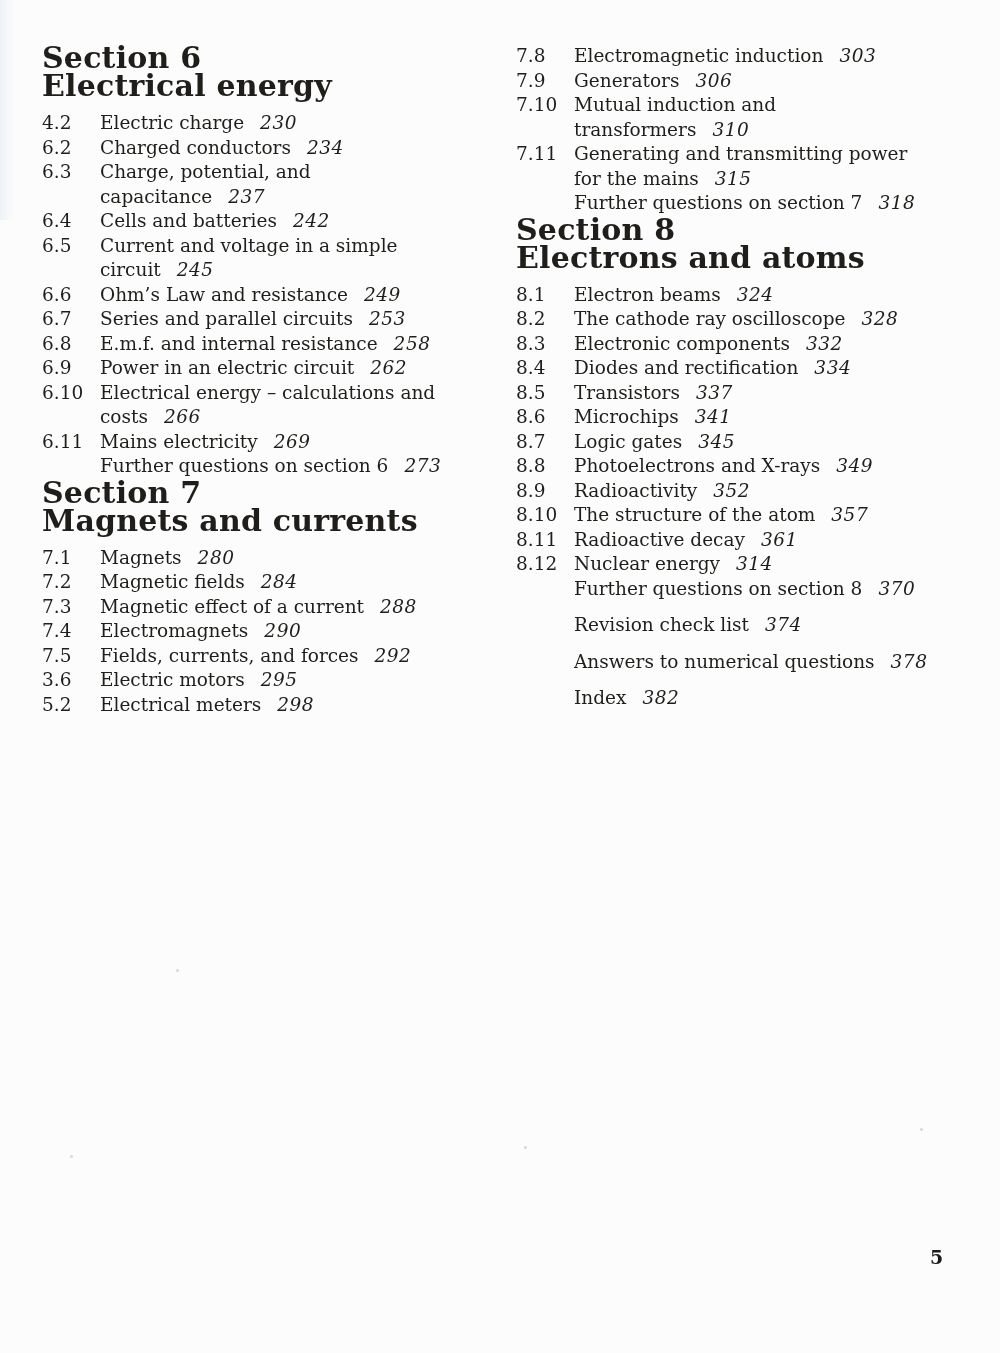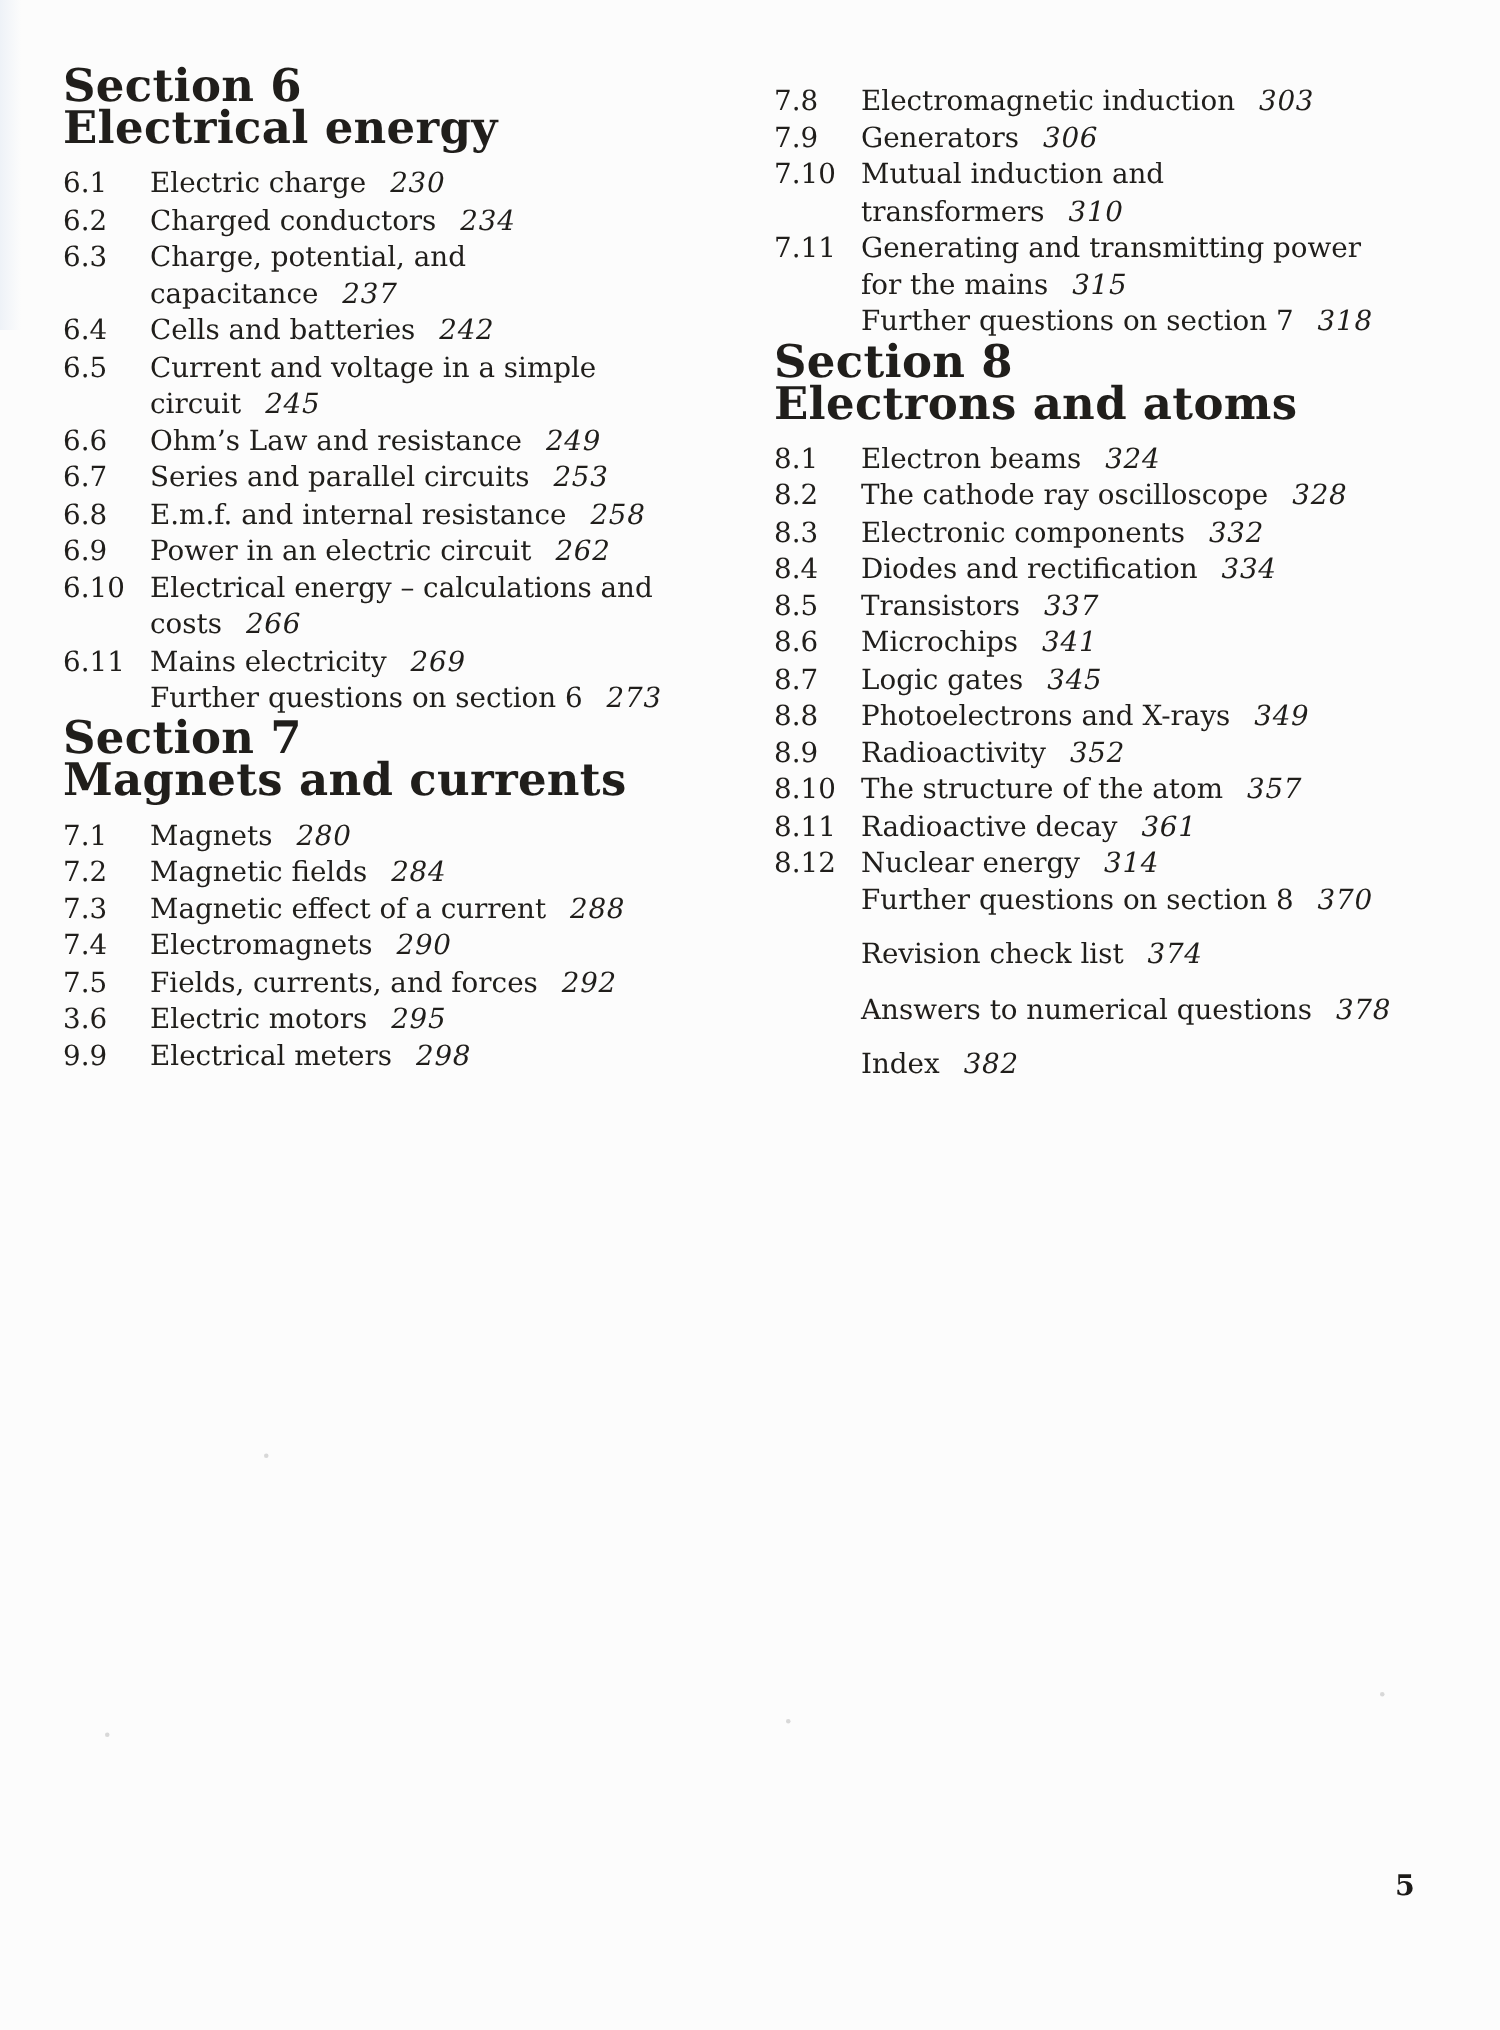--- a/index.html
+++ b/index.html
@@ -55,21 +55,21 @@
   }
   .txt {
     white-space: nowrap;
   }
   .pg {
     font-style: italic;
     margin-left: 16px;
     letter-spacing: 0.5px;
   }
   
-  .items-block .rows { margin-top: 12px; }
+  .items-block .rows { margin-top: 0; }
 
   .loose-block { margin-top: 0; }
   .loose-block .row { margin-top: 12px; }
 
   .folio {
     position: absolute;
     left: 930px;
     top: 1246px;
     font-size: 19px;
     font-weight: bold;
@@ -88,21 +88,21 @@
 </head>
 <body style="background: rgb(252, 252, 252); color: rgb(32, 30, 27);">
 
 <div class="scan-edge"></div>
 
 <div class="col col-left" id="col-0">
     <div class="section-block">
       <div class="heading">Section 6<br>Electrical energy</div>
       <div class="rows">
         <div class="row">
-          <span class="num">6.1</span>
+          <span class="num">4.2</span>
           <span class="txt">Electric charge<span class="pg">230</span></span>
         </div>
         <div class="row">
           <span class="num">6.2</span>
           <span class="txt">Charged conductors<span class="pg">234</span></span>
         </div>
         <div class="row">
           <span class="num">6.3</span>
           <span class="txt">Charge, potential, and<br>capacitance<span class="pg">237</span></span>
         </div>
@@ -165,21 +165,21 @@
         </div>
         <div class="row">
           <span class="num">7.5</span>
           <span class="txt">Fields, currents, and forces<span class="pg">292</span></span>
         </div>
         <div class="row">
           <span class="num">3.6</span>
           <span class="txt">Electric motors<span class="pg">295</span></span>
         </div>
         <div class="row">
-          <span class="num">9.9</span>
+          <span class="num">5.2</span>
           <span class="txt">Electrical meters<span class="pg">298</span></span>
         </div>
       </div>
     </div>
   </div>
 <div class="col col-right" id="col-1">
     <div class="items-block">
       <div class="rows">
         <div class="row">
           <span class="num">7.8</span>

